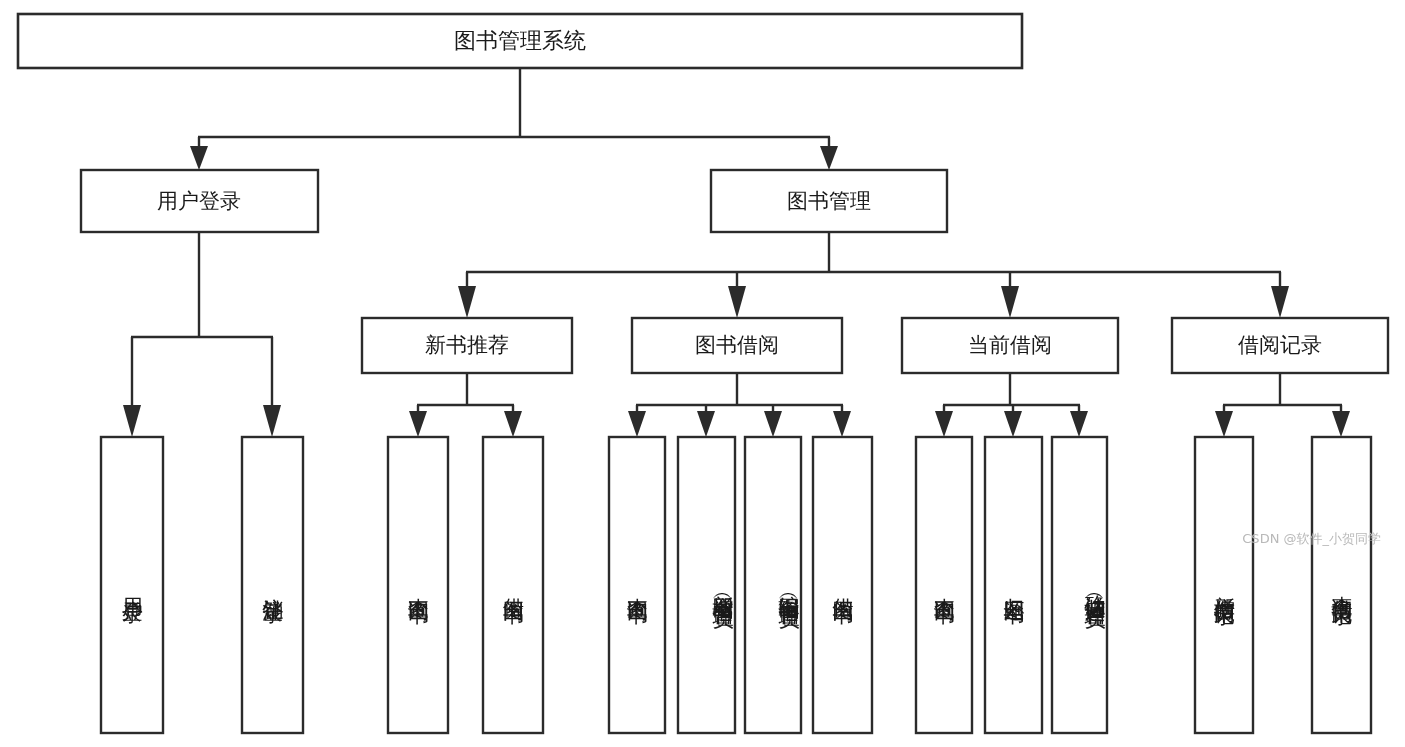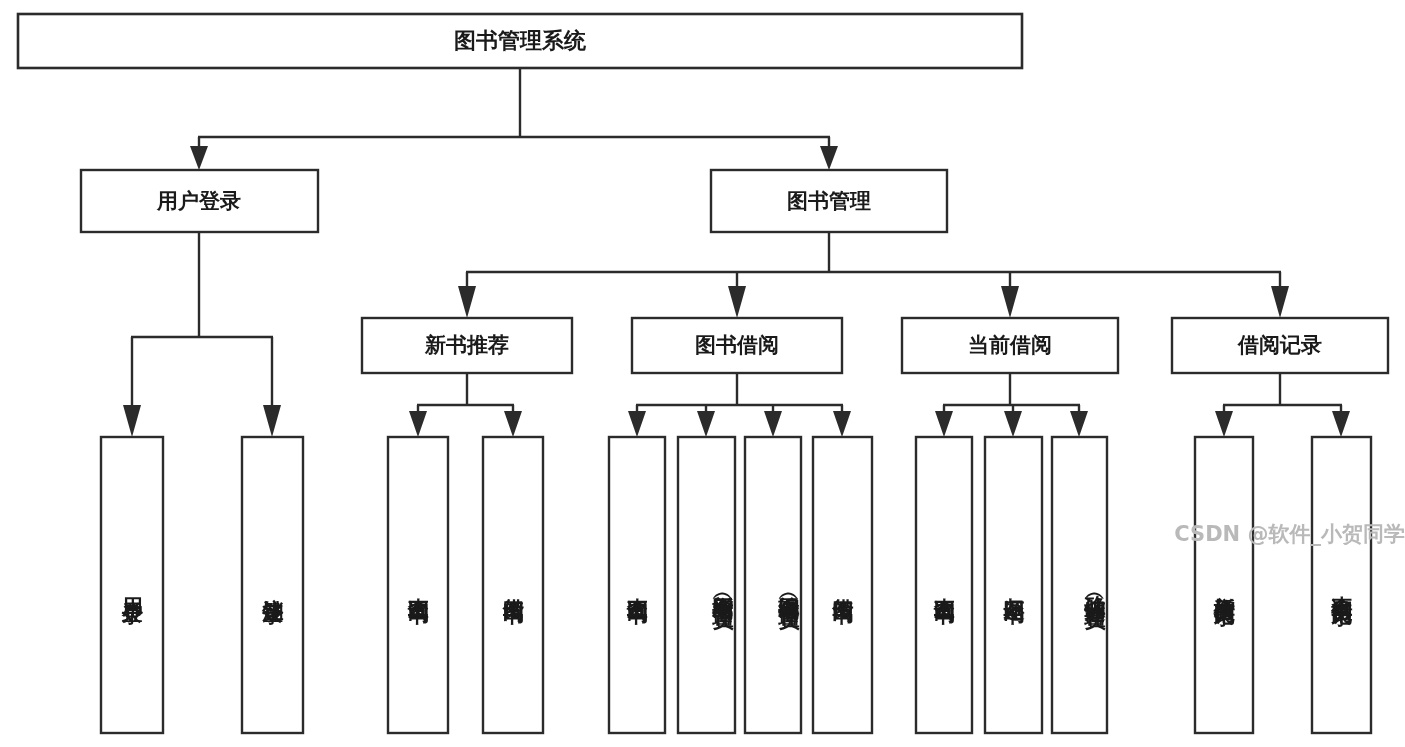--- a/index.html
+++ b/index.html
@@ -12,21 +12,20 @@
     height: 747px;
     font-family: "DejaVu Sans", "Liberation Sans", sans-serif;
     overflow: hidden;
     position: relative;
   }
   #diagram-root {
     position: relative;
     width: 1405px;
     height: 554px;
     background: #ffffff;
-    font-weight: bold;
   }
   svg#flow-svg {
     position: absolute;
     left: 0;
     top: 0;
     width: 1405px;
     height: 747px;
     display: block;
   }
   .node-box {
@@ -74,24 +73,24 @@
     letter-spacing: 2px;
     display: flex;
     align-items: center;
     justify-content: center;
     white-space: nowrap;
     pointer-events: none;
     user-select: none;
   }
   #watermark {
     position: absolute;
-    right: 0;
+    right: 24px;
     bottom: 6px;
     font-family: "DejaVu Sans", "Liberation Sans", sans-serif;
-    font-size: 21px;
+    font-size: 13px;
     color: #b9b9b9;
     white-space: nowrap;
     user-select: none;
   }
 </style>
 </head>
 <body>
 
 <div id="diagram-root">
 

